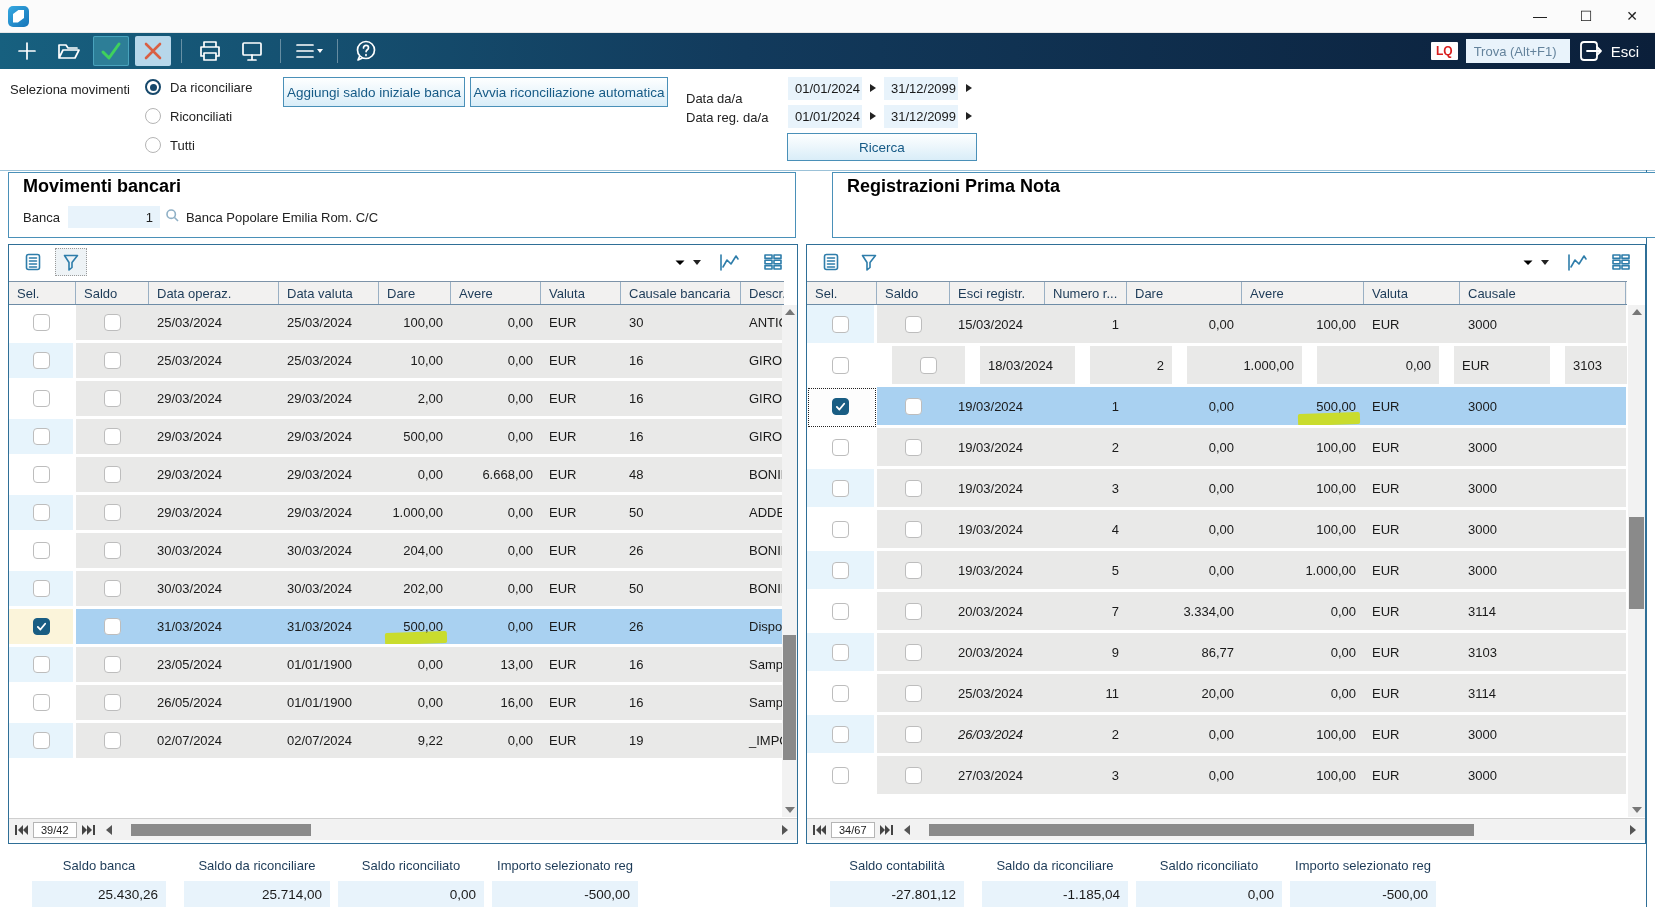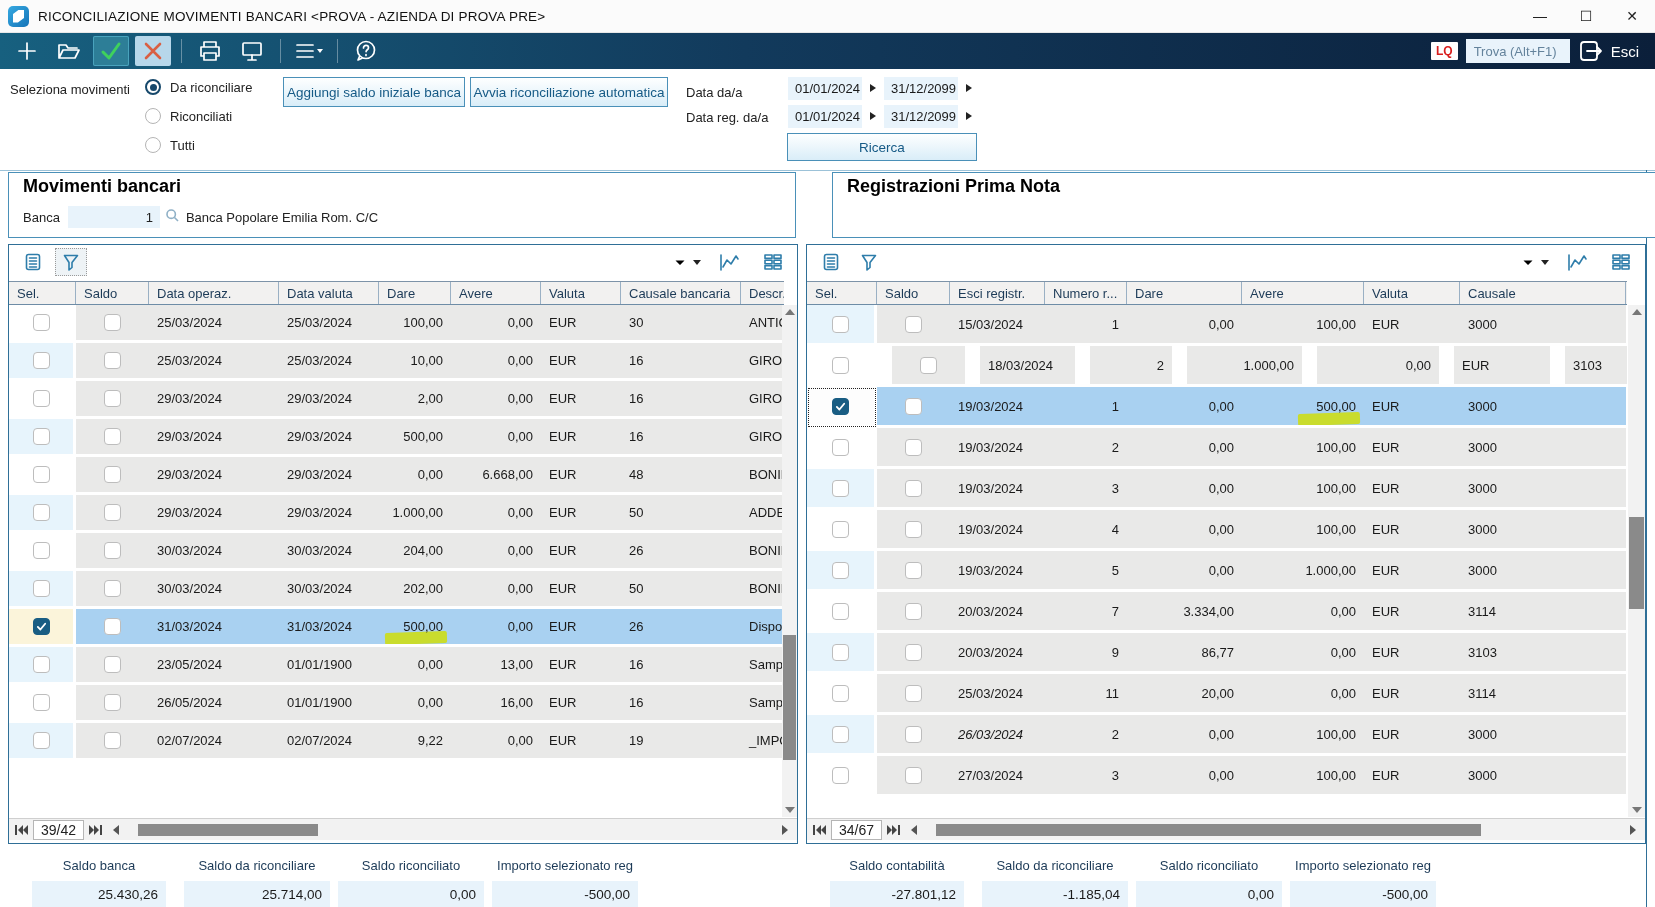--- a/index.html
+++ b/index.html
@@ -77,40 +77,39 @@
   .cv{position:relative;}
   
   .vscroll{position:absolute;top:60px;bottom:26px;width:15px;background:#f2f2f2;}
   .vthumb{position:absolute;left:1px;right:1px;background:#8a8a8a;}
   .varr{position:absolute;left:0;width:100%;height:14px;display:flex;align-items:center;justify-content:center;}
   .tri-up{width:0;height:0;border-left:5px solid transparent;border-right:5px solid transparent;border-bottom:6px solid #777;}
   .tri-down{width:0;height:0;border-left:5px solid transparent;border-right:5px solid transparent;border-top:6px solid #777;}
   .tri-left{width:0;height:0;border-top:5px solid transparent;border-bottom:5px solid transparent;border-right:6px solid #555;}
   .tri-right{width:0;height:0;border-top:5px solid transparent;border-bottom:5px solid transparent;border-left:6px solid #555;}
   .pagebar{position:absolute;left:0;right:0;bottom:3px;height:22px;background:#f2f2f2;border-top:1px solid #cfcfcf;display:flex;align-items:center;padding:0 4px;gap:4px;}
-  .pageno{background:#fff;border:1px solid #b5b5b5;font-size:14px;padding:1px 7px;color:#222;}
+  .pageno{background:#fff;border:1px solid #b5b5b5;font-size:11px;padding:1px 7px;color:#222;}
   .pgbtn{display:flex;align-items:center;justify-content:center;width:16px;height:16px;}
   .pgbtn svg{fill:#444;}
   .htrack{flex:1;height:14px;background:#f2f2f2;position:relative;margin:0 2px;}
   .hthumb{position:absolute;top:1px;height:12px;background:#8a8a8a;}
   
   .summary{position:absolute;top:850px;height:54px;}
   .sumcol{position:absolute;top:8px;}
   .sumlabel{font-size:13px;color:#1c3a57;text-align:center;white-space:nowrap;margin-bottom:8px;}
   .sumval{height:26px;background:#e8f3fb;display:flex;align-items:center;justify-content:flex-end;padding-right:8px;font-size:13.5px;color:#1a1a1a;}
   .right-edge{position:absolute;top:170px;bottom:0;left:1646px;width:1px;background:#2f6f97;}
 </style>
 </head>
 <body>
 
 <div class="app">
 
   <div class="titlebar">
     <div class="appicon"></div>
-    <div class="title">RICONCILIAZIONE MOVIMENTI BANCARI &lt;PROVA - AZIENDA DI PROVA PRE&gt;</div>
     <div class="wincontrols">
       <div class="winbtn">—</div>
       <div class="winbtn">☐</div>
       <div class="winbtn">✕</div>
     </div>
   </div>
 
   <div class="toolbar">
     <div class="tbtn" title="">
       <svg width="22" height="22" viewBox="0 0 22 22">
@@ -185,21 +184,21 @@
       <span class="radio-lbl">Riconciliati</span>
     </div>
     <div class="radio-row" style="left:145px;top:68px;">
       <span class="radio"></span>
       <span class="radio-lbl">Tutti</span>
     </div>
 
     <button class="fbtn" style="left:283px;top:8px;width:182px;">Aggiungi saldo iniziale banca</button>
     <button class="fbtn" style="left:470px;top:8px;width:198px;">Avvia riconciliazione automatica</button>
 
-    <div class="flabel" style="left:686px;top:16px;">Data da/a</div>
+    <div class="flabel" style="left:686px;top:22px;">Data da/a</div>
     <div class="datefield" style="left:788px;top:8px;">01/01/2024</div>
     <div class="caret-r" style="left:870px;top:15px;"></div>
     <div class="datefield" style="left:884px;top:8px;">31/12/2099</div>
     <div class="caret-r" style="left:966px;top:15px;"></div>
 
     <div class="flabel" style="left:686px;top:41px;">Data reg. da/a</div>
     <div class="datefield" style="left:788px;top:36px;">01/01/2024</div>
     <div class="caret-r" style="left:870px;top:43px;"></div>
     <div class="datefield" style="left:884px;top:36px;">31/12/2099</div>
     <div class="caret-r" style="left:966px;top:43px;"></div>

